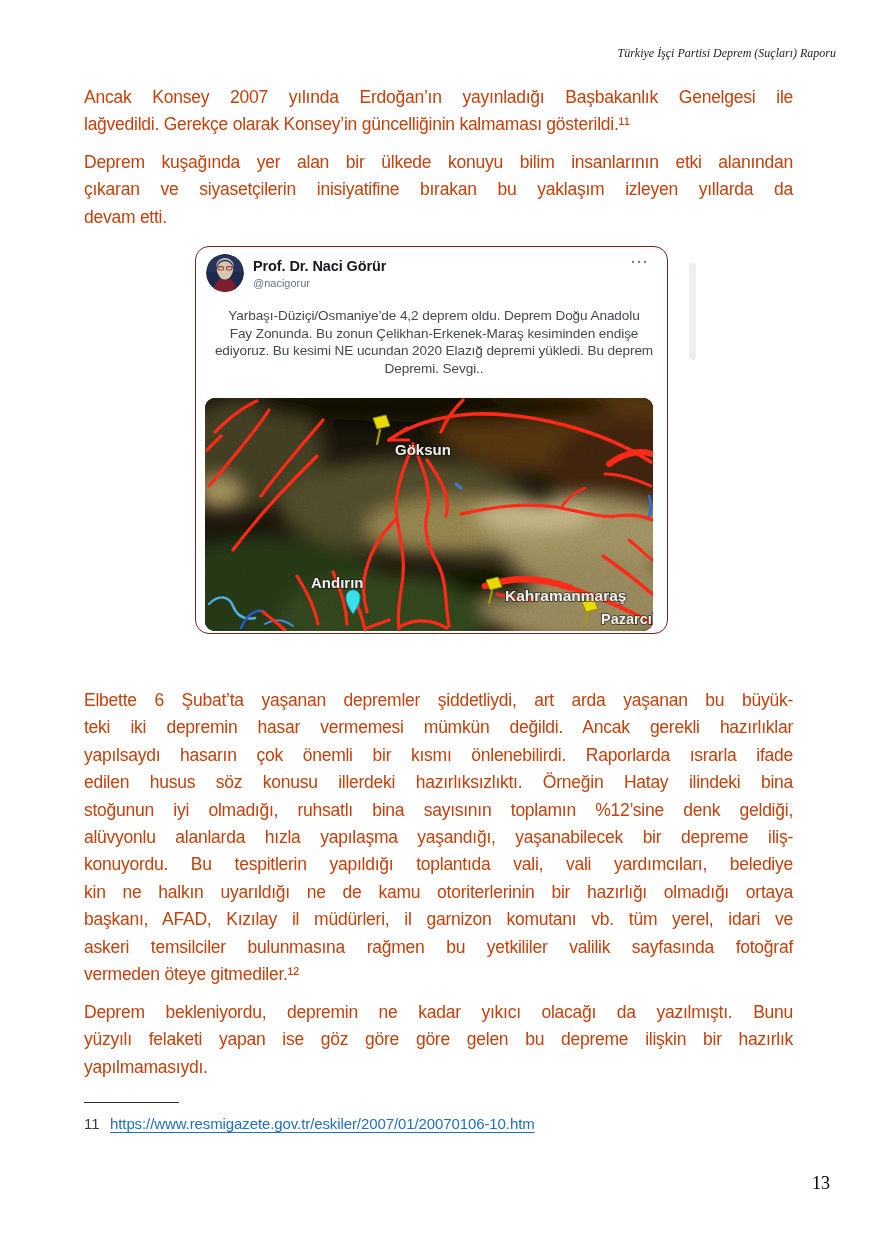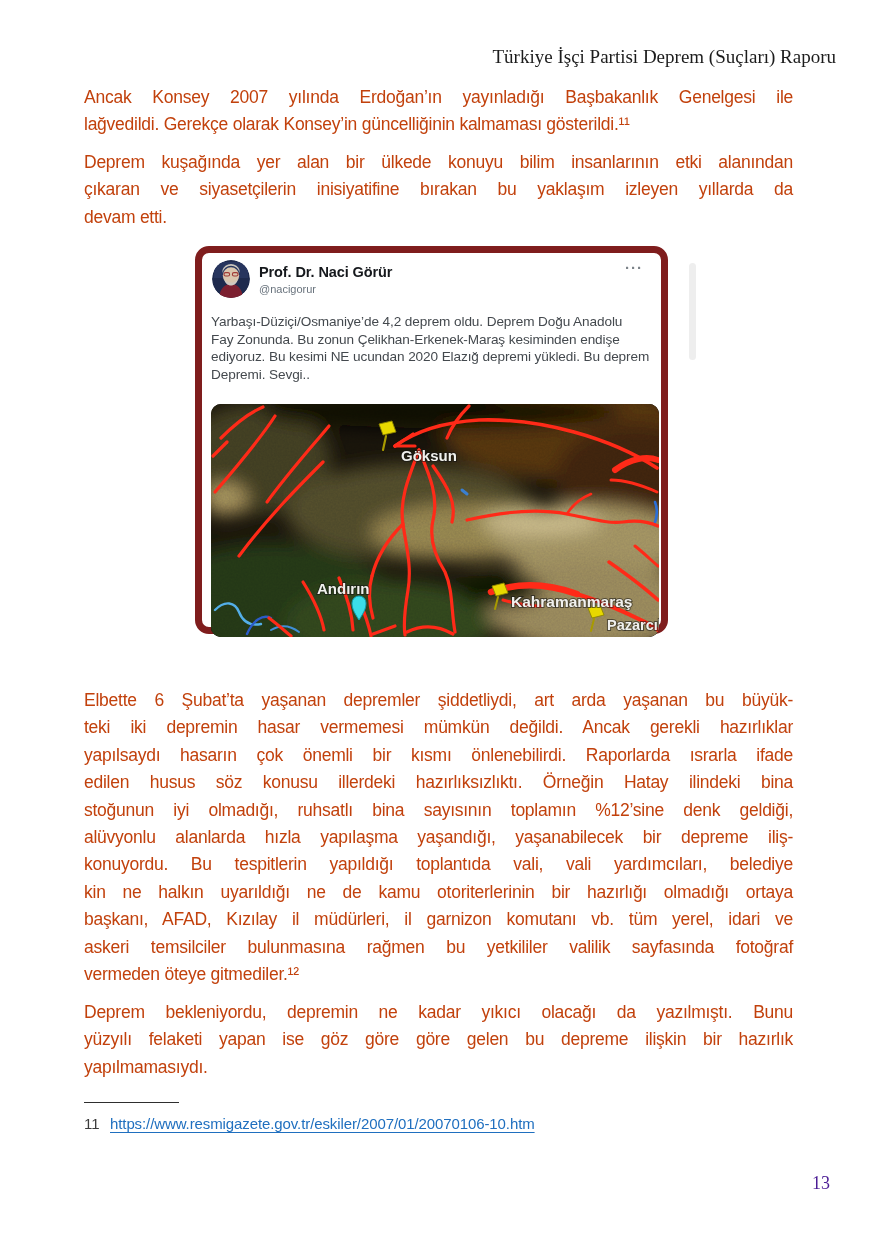--- a/index.html
+++ b/index.html
@@ -7,47 +7,47 @@
     position:relative;
     width:877px;height:1241px;
     background:#ffffff;
     font-family:"Liberation Sans",sans-serif;
     overflow:hidden;
   }
   
   .running-header{
     position:absolute;top:46px;right:41px;
     font-family:"Liberation Serif",serif;
-    font-size:19px;color:#1c1c1c;
+    font-style:italic;font-size:12px;color:#1c1c1c;
   }
   
   .para{
     position:absolute;left:84px;width:709px;
     font-size:17.5px;letter-spacing:-0.25px;
     line-height:27.4px;color:#c2410c;
   }
   .para .line{text-align:justify;text-align-last:justify;white-space:nowrap;}
   .para .line:last-child{text-align-last:left;}
   #p1{top:84px;}
   #p2{top:149px;}
   #p3{top:687px;}
   #p4{top:999px;}
 
   
   .tweet-card{
     position:absolute;left:195px;top:246px;width:473px;height:388px;
-    background:#ffffff;border:7px solid #7f1d1d;border-radius:14px;
+    background:#ffffff;border:1px solid #7f1d1d;border-radius:14px;
     box-sizing:border-box;
   }
   .tweet-avatar{position:absolute;left:10px;top:7px;width:38px;height:38px;border-radius:50%;overflow:hidden;}
   .tweet-name{position:absolute;left:57px;top:11px;font-size:14.5px;font-weight:bold;color:#15181c;letter-spacing:-0.1px;}
   .tweet-handle{position:absolute;left:57px;top:30px;font-size:11px;color:#69737d;}
   .tweet-more{position:absolute;right:18px;top:6px;font-size:15px;color:#7b8288;letter-spacing:1px;font-weight:bold;}
   .tweet-text{position:absolute;left:9px;top:60px;width:458px;font-size:13.6px;line-height:17.6px;color:#44494e;letter-spacing:-0.1px;}
-  .tweet-text .tw-line{white-space:nowrap;}
+  .tweet-text .tw-line{white-space:nowrap;text-align:center;}
   .tweet-media{
     position:absolute;left:9px;top:151px;width:448px;height:233px;
     border-radius:10px;overflow:hidden;background:#17130a;
   }
   .tweet-media svg{display:block;}
   
   .ghost-scrollbar{
     position:absolute;left:689px;top:263px;width:7px;height:97px;
     background:#eeeeee;border-radius:4px;
   }
@@ -55,21 +55,21 @@
   
   .footnote-rule{position:absolute;left:84px;top:1102px;width:95px;height:0;border-top:1.6px solid #2e2e2e;}
   .footnote{position:absolute;left:84px;font-size:15px;color:#3c3c3c;}
   #fn1{top:1115px;}
   #fn2{top:1146px;}
   .footnote .fn-num{display:inline-block;width:26px;letter-spacing:0;}
   .footnote a{color:#1f6fbf;text-decoration:underline;text-underline-offset:3px;cursor:pointer;letter-spacing:-0.1px;}
 
   .page-number{
     position:absolute;left:812px;top:1173px;
-    font-family:"Liberation Serif",serif;font-size:18px;color:#4c1d95;
+    font-family:"Liberation Serif",serif;font-size:18px;color:#000000;
   }
 </style>
 </head>
 <body>
 
 <div class="page">
 
   <div class="running-header">Türkiye İşçi Partisi Deprem (Suçları) Raporu</div>
 
   <div class="para" id="p1">

